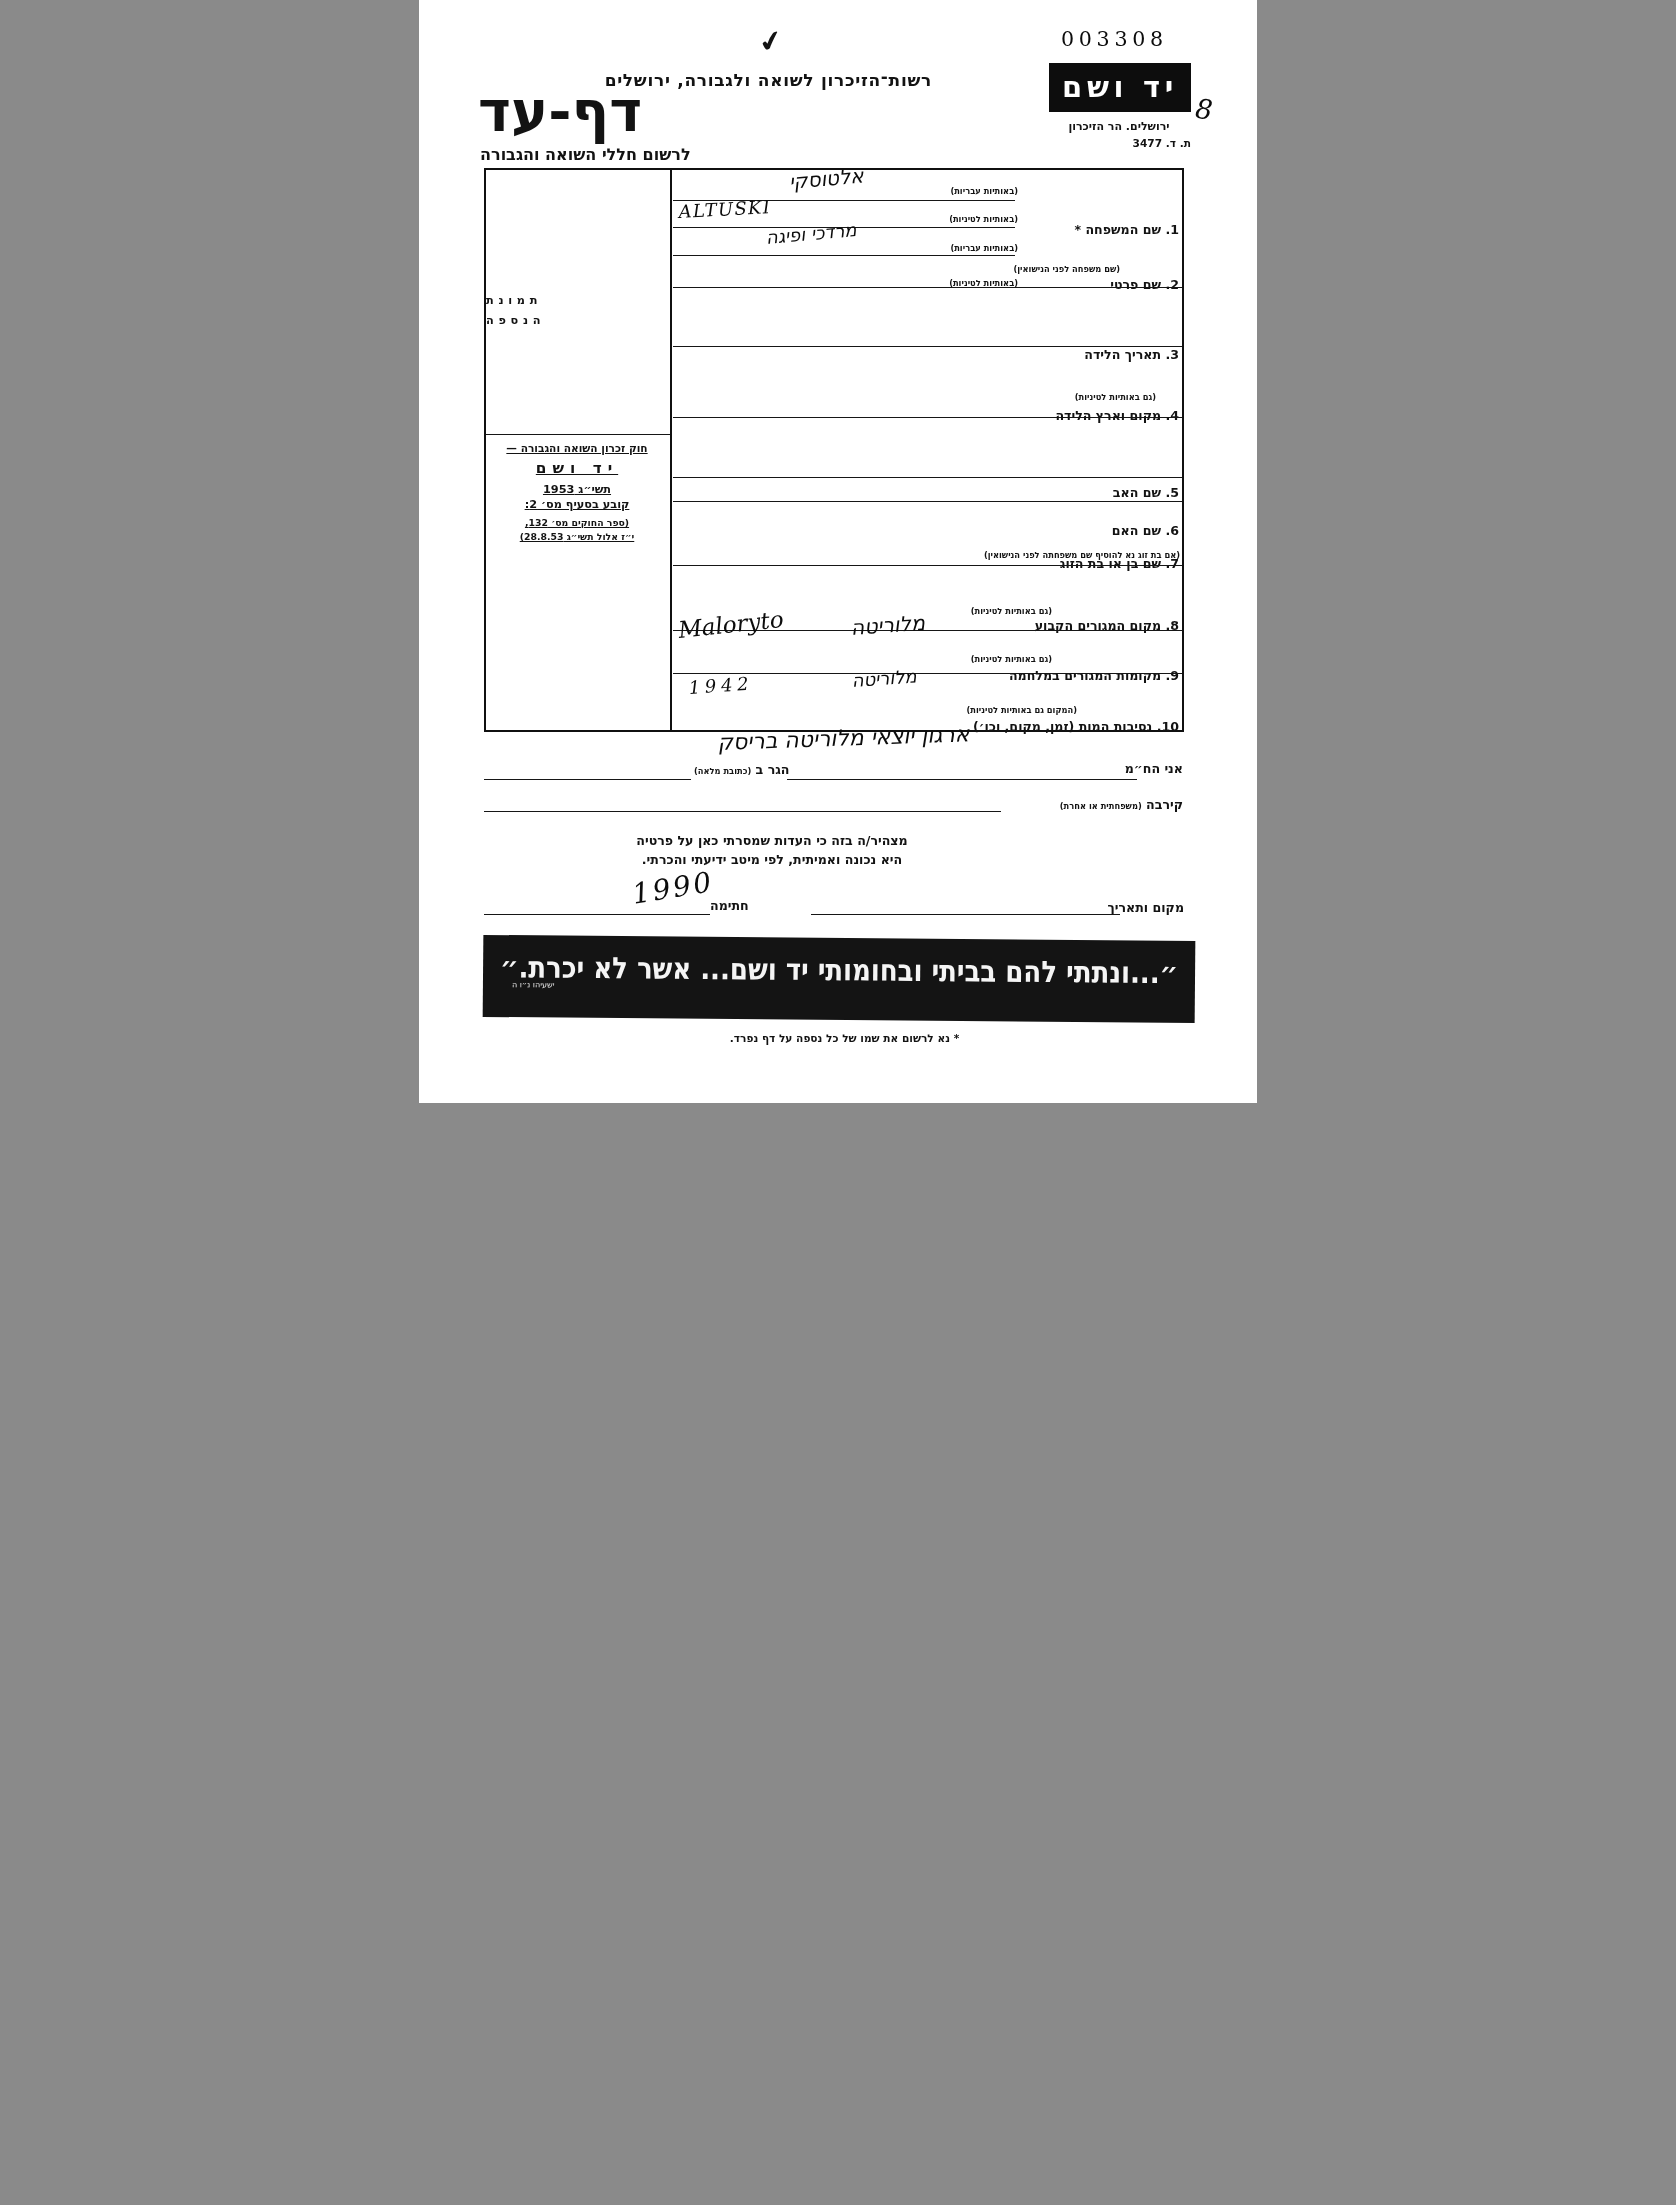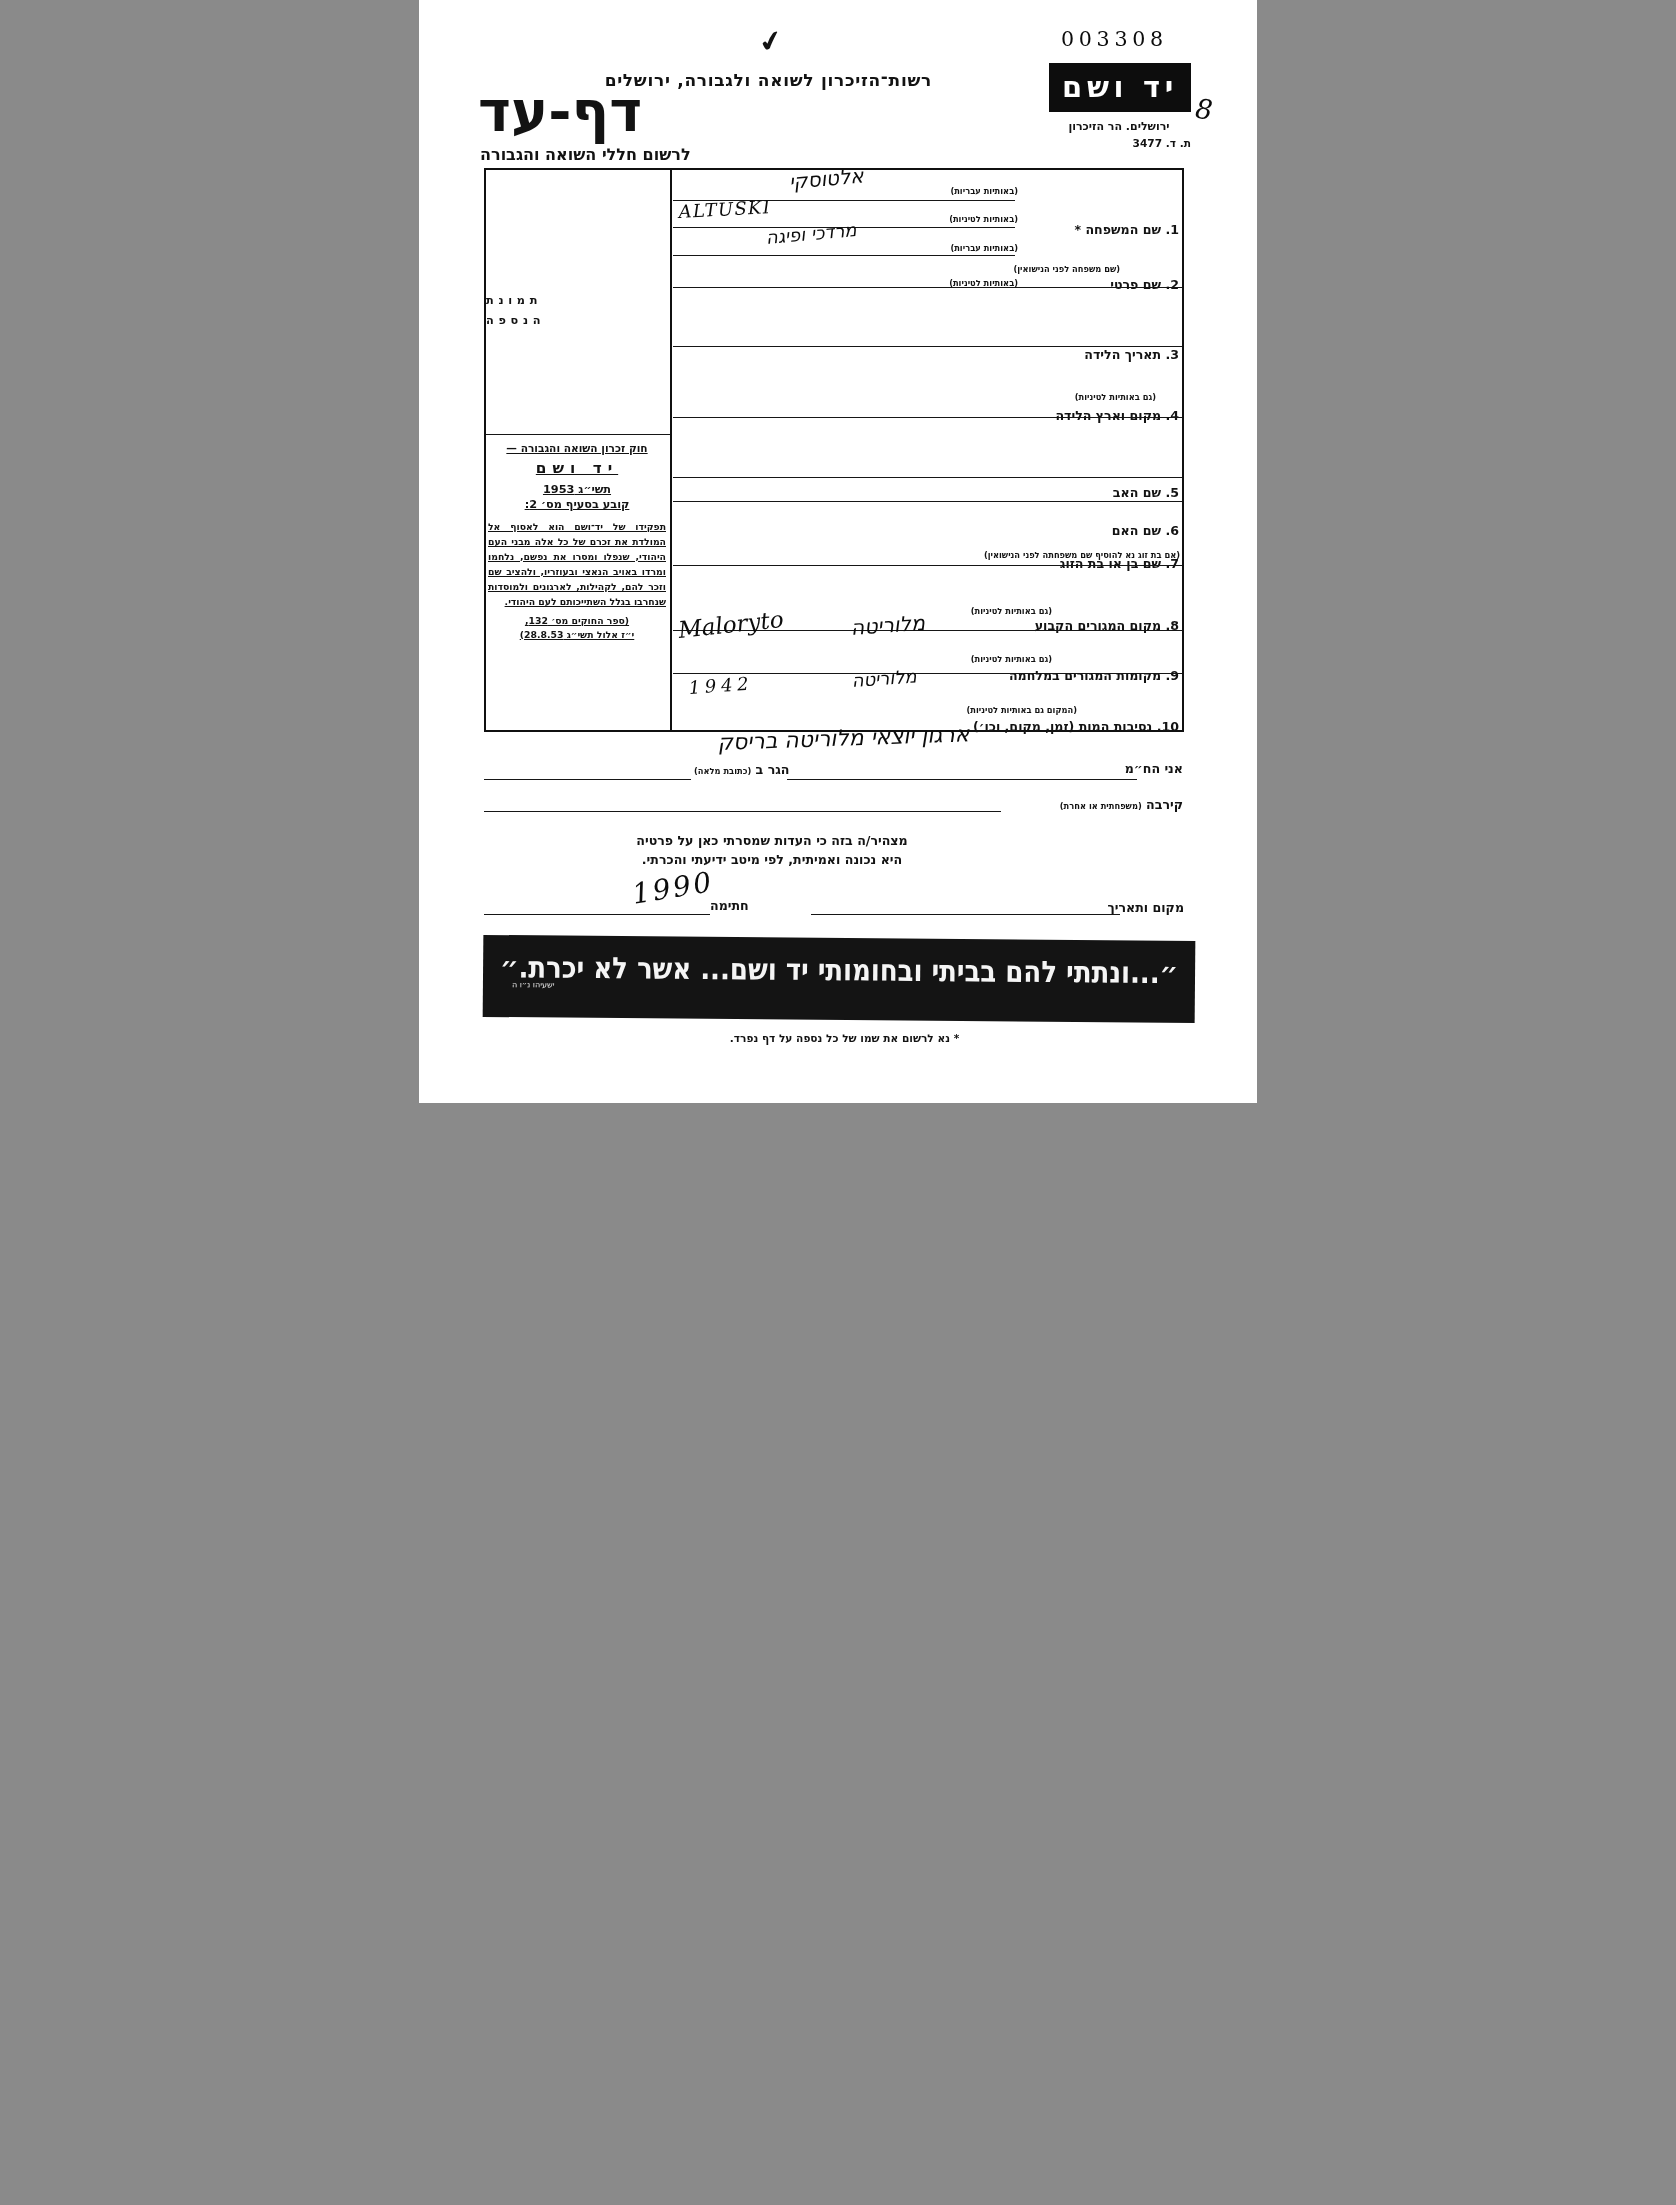--- a/index.html
+++ b/index.html
@@ -88,21 +88,20 @@
     <div>תמונת</div>
     <div>הנספה</div>
   </div>
   <div class="line" style="left:67px;top:434px;width:184px;"></div>
 
   <div class="lawcol">
     <div class="law-t1">חוק זכרון השואה והגבורה —</div>
     <div class="law-name">יד ושם</div>
     <div class="law-y">תשי״ג 1953</div>
     <div class="law-s">קובע בסעיף מס׳ 2:</div>
-    <div class="law-body">תפקידו של יד־ושם הוא לאסוף אל המולדת את זכרם של כל אלה מבני העם היהודי, שנפלו ומסרו את נפשם, נלחמו ומרדו באויב הנאצי ובעוזריו, ולהציב שם וזכר להם, לקהילות, לארגונים ולמוסדות שנחרבו בגלל השתייכותם לעם היהודי.</div>
     <div class="law-ref">(ספר החוקים מס׳ 132,</div>
     <div class="law-ref2">י״ז אלול תשי״ג 28.8.53)</div>
   </div>
 
   <div class="flabel" style="right:78px;top:184px;">1. שם המשפחה *</div>
   <div class="fsub" style="right:239px;top:186px;">(באותיות עבריות)</div>
   <div class="hw he" style="left:369px;top:170px;font-size:20px;transform:rotate(-5deg);">אלטוסקי</div>
   <div class="line" style="left:254px;top:200px;width:342px;"></div>
   <div class="fsub" style="right:239px;top:214px;">(באותיות לטיניות)</div>
   <div class="hw" style="left:259px;top:201px;font-size:18px;letter-spacing:1.3px;transform:rotate(-3deg);">ALTUSKI</div>

